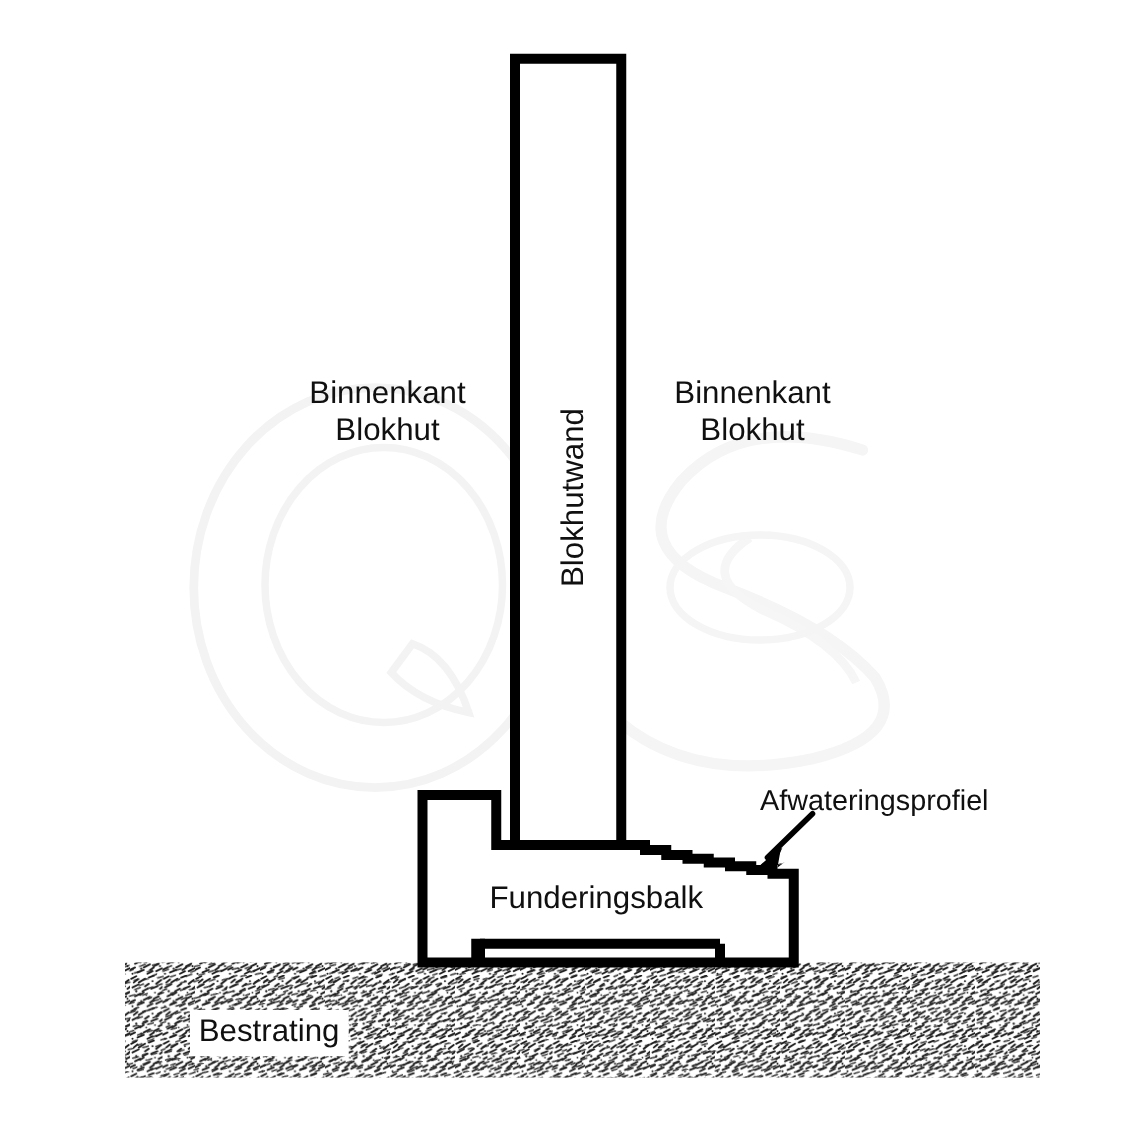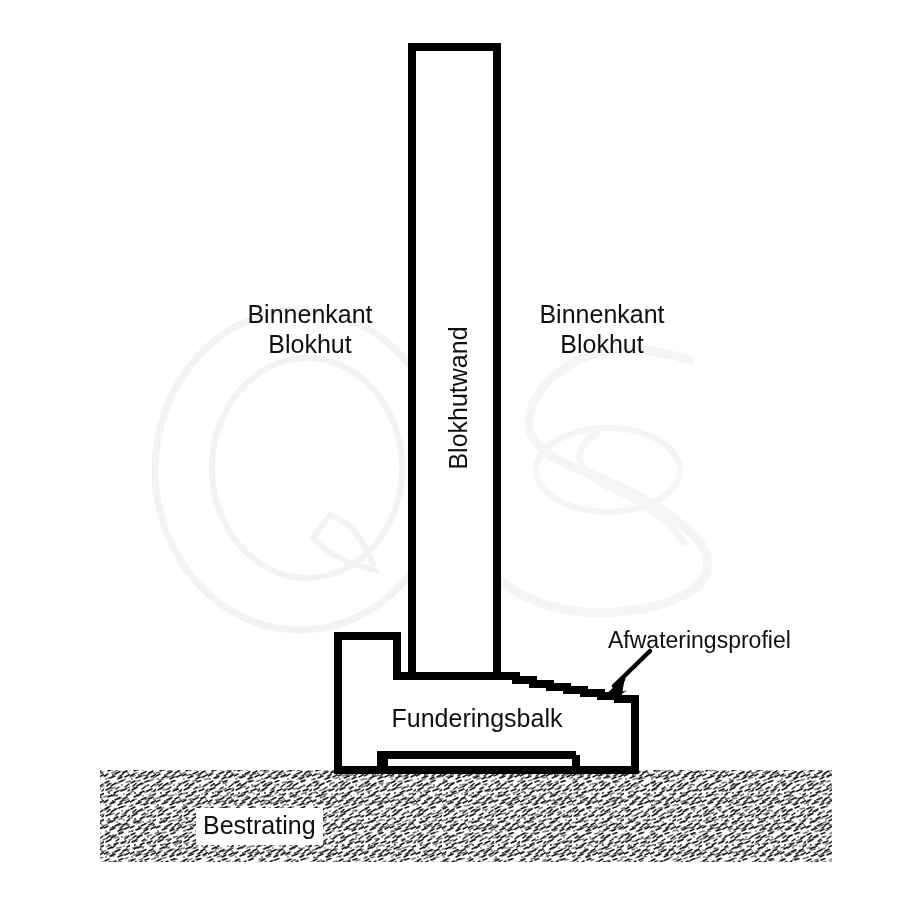--- a/index.html
+++ b/index.html
@@ -70,21 +70,20 @@
     font-size: 23px;
     text-align: left;
   }
   #label-bestrating {
     left: 152px;
     top: 808px;
     font-size: 25px;
     background: #ffffff;
     padding: 3px 7px 4px 7px;
     text-align: left;
-    margin-left: 44px;
   }
 </style>
 </head>
 <body>
 
 <div id="stage">
 
   <svg id="diagram-svg" viewBox="0 0 900 900">
     <defs>
       <pattern id="pavingHatch" width="26" height="26" patternUnits="userSpaceOnUse">

